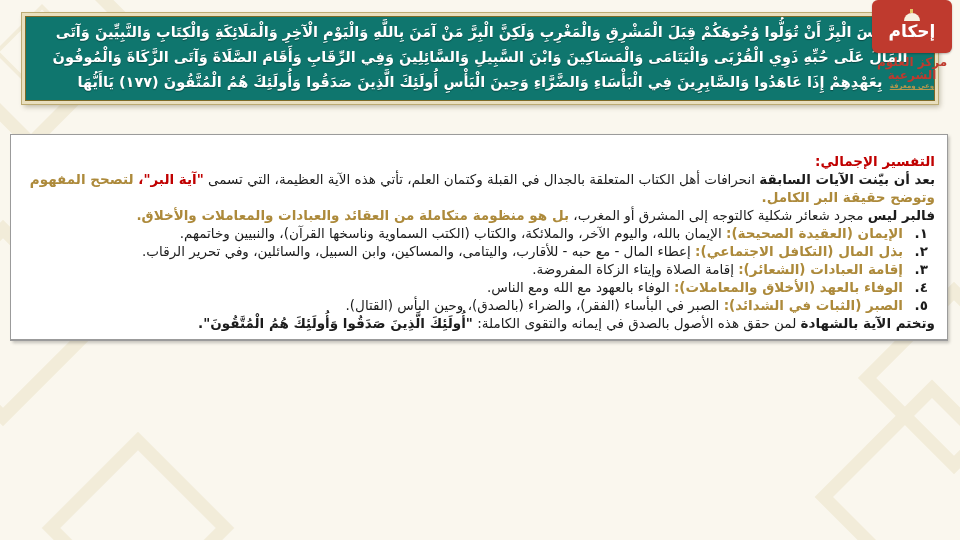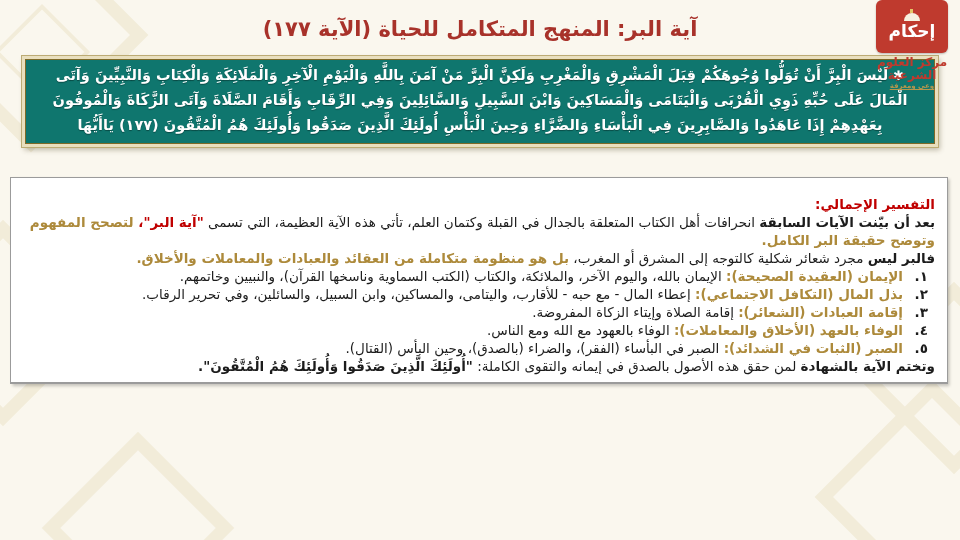--- a/index.html
+++ b/index.html
@@ -18,21 +18,21 @@
   .d1 { top: -48px; left: -52px; width: 140px; height: 140px; }
   .d1b { top: 18px; left: 8px; width: 60px; height: 60px; }
   .d2 { top: 250px; left: -70px; width: 120px; height: 120px; }
   .d3 { bottom: -56px; left: 70px; width: 110px; height: 110px; }
   .d4 { bottom: -40px; right: -55px; width: 140px; height: 140px; }
   .d5 { top: 310px; right: -62px; width: 110px; height: 110px; }
 
   
   .logo { position: absolute; top: 0; right: 2px; width: 92px; text-align: center; z-index: 5; }
   .logo-badge {
-    width: 72px; height: 53px; margin: 0 auto;
+    width: 80px; height: 53px; margin: 0 auto;
     background: #bf3a2e; border-radius: 6px;
     display: flex; flex-direction: column; align-items: center; justify-content: center;
     box-shadow: 0 1px 2px rgba(0,0,0,.25);
   }
   .logo-dome { width: 16px; height: 8px; background: #f7f1e0; border-radius: 8px 8px 0 0; margin-bottom: 2px; position: relative; }
   .logo-dome::after { content:""; position:absolute; top:-4px; left:6px; width:3px; height:4px; background:#e3c568; }
   .logo-word { color: #ffffff; font-weight: bold; font-size: 17px; line-height: 1.05; }
   .logo-sub { color: #bf3a2e; font-weight: bold; font-size: 12px; margin-top: 3px; line-height: 1.1; }
   .logo-tag { color: #b5974d; font-weight: bold; font-size: 7px; margin-top: 1px; line-height: 1.1; text-decoration: underline; }
 
@@ -88,21 +88,20 @@
 
   <div class="logo">
     <div class="logo-badge">
       <div class="logo-dome"></div>
       <div class="logo-word">إحكام</div>
     </div>
     <div class="logo-sub">مركز العلوم الشرعية</div>
     <div class="logo-tag">وعي ومعرفة</div>
   </div>
 
-  <div class="title">آية البر: المنهج المتكامل للحياة (الآية ١٧٧)</div>
 
   <div class="verse-box">
     <span class="verse-orn">✱</span><span> لَيْسَ الْبِرَّ أَنْ تُوَلُّوا وُجُوهَكُمْ قِبَلَ الْمَشْرِقِ وَالْمَغْرِبِ وَلَكِنَّ الْبِرَّ مَنْ آمَنَ بِاللَّهِ وَالْيَوْمِ الْآخِرِ وَالْمَلَائِكَةِ وَالْكِتَابِ وَالنَّبِيِّينَ وَآتَى الْمَالَ عَلَى حُبِّهِ ذَوِي الْقُرْبَى وَالْيَتَامَى وَالْمَسَاكِينَ وَابْنَ السَّبِيلِ وَالسَّائِلِينَ وَفِي الرِّقَابِ وَأَقَامَ الصَّلَاةَ وَآتَى الزَّكَاةَ وَالْمُوفُونَ بِعَهْدِهِمْ إِذَا عَاهَدُوا وَالصَّابِرِينَ فِي الْبَأْسَاءِ وَالضَّرَّاءِ وَحِينَ الْبَأْسِ أُولَئِكَ الَّذِينَ صَدَقُوا وَأُولَئِكَ هُمُ الْمُتَّقُونَ (١٧٧) يَاأَيُّهَا</span>
   </div>
 
   <div class="content-box">
     <div class="tafsir-heading">التفسير الإجمالي:</div>
 
     <div>
       <span class="b">بعد أن بيّنت الآيات السابقة</span><span> انحرافات أهل الكتاب المتعلقة بالجدال في القبلة وكتمان العلم، تأتي هذه الآية العظيمة، التي تسمى </span><span class="red">"آية البر"،</span><span class="gold"> لتصحح المفهوم وتوضح حقيقة البر الكامل.</span>

